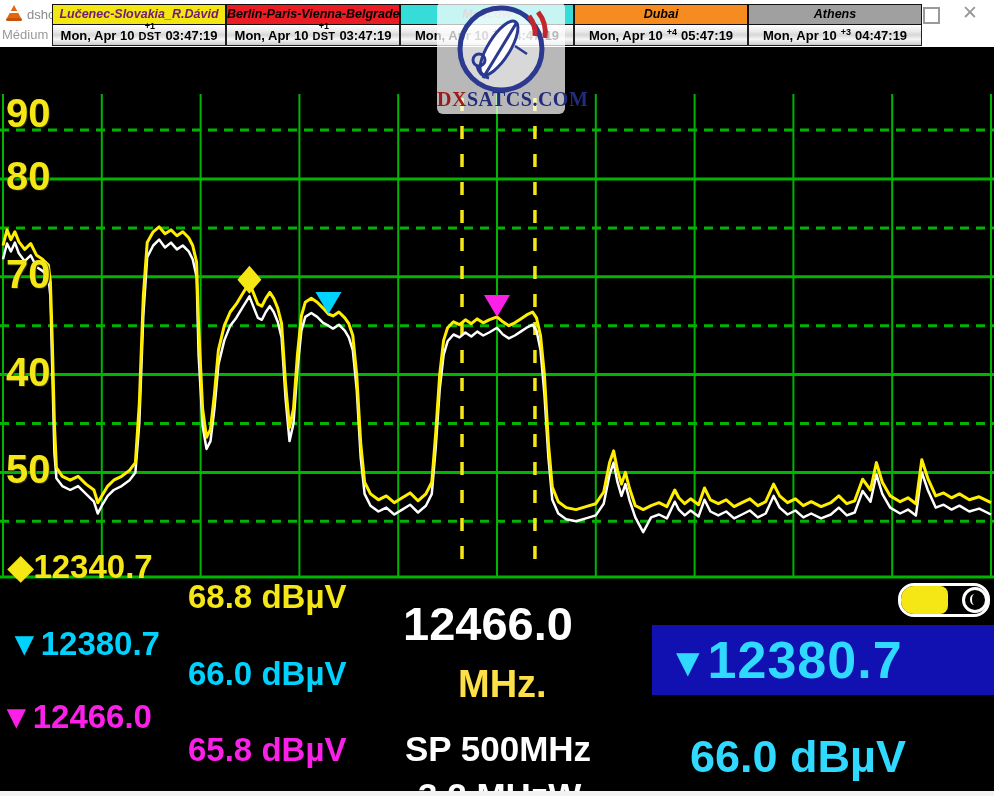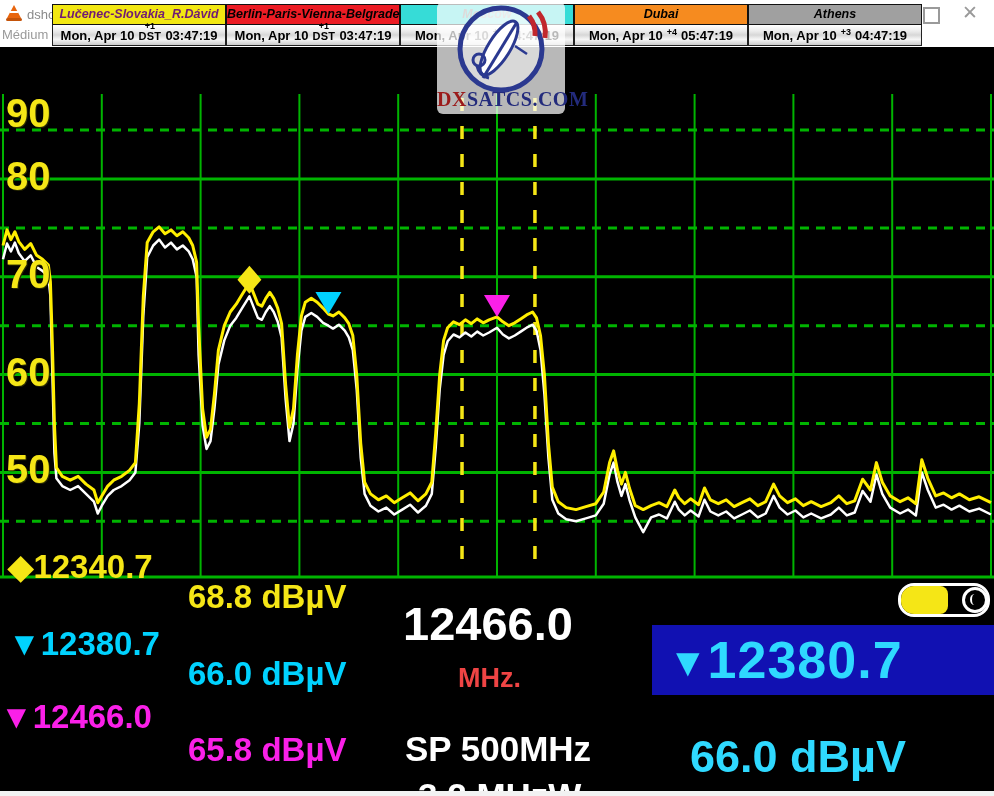--- a/index.html
+++ b/index.html
@@ -36,21 +36,21 @@
   
   .logo{position:absolute;left:437px;top:2px;width:128px;height:112px;background:rgba(255,255,255,.72);
         border-radius:6px;z-index:30;text-align:center;}
   .logo .txt{position:absolute;left:0;bottom:3px;width:100%;font-family:"Liberation Serif",serif;
         font-weight:bold;font-size:20px;letter-spacing:.5px;}
   .logo .txt .dx{color:#9b1b1b;} .logo .txt .rest{color:#232b7c;}
   
   .ro{position:absolute;font-weight:bold;white-space:nowrap;}
   .mrow{font-size:33px;letter-spacing:0;}
   .cfreq{left:403px;top:549px;color:#fff;font-size:47px;}
-  .cunit{left:458px;top:616px;color:#ef4444;font-size:27px;}
+  .cunit{left:458px;top:616px;color:#fde047;font-size:38px;}
   .cspan{left:405px;top:682px;color:#fff;font-size:35px;}
   .cbw{left:418px;top:729px;color:#fff;font-size:35px;}
   .act-box{position:absolute;left:652px;top:578px;width:342px;height:70px;display:flex;align-items:center;}
   .act-box .sym{font-size:40px;margin-left:16px;transform:translateY(2px);}
   .act-box .frq{font-size:52px;font-weight:bold;letter-spacing:1px;}
   .act-lvl{left:690px;top:684px;font-size:45px;}
   
   .battery{position:absolute;left:898px;top:536px;width:86px;height:28px;border:3px solid #fff;border-radius:16px;background:#000;}
   .battery .fill{position:absolute;left:0;top:0;height:100%;width:55%;border-radius:13px 8px 8px 13px;}
   .battery .ring{position:absolute;right:-1px;top:1px;width:20px;height:20px;border:3px solid #fff;border-radius:50%;background:transparent;}
@@ -163,21 +163,21 @@
       <polyline points="3.0,165.2 7.0,149.5 10.9,157.4 14.9,148.6 18.8,159.3 24.7,167.2 30.7,161.3 36.6,173.0 42.5,176.9 48.4,182.8 50.4,202.4 52.4,280.6 54.4,358.8 56.4,384.3 62.3,392.1 70.2,396.0 78.1,392.1 86.0,399.9 93.9,407.7 97.8,419.5 101.8,411.7 107.7,401.9 113.7,396.0 121.6,392.1 129.5,386.2 135.4,378.4 139.3,329.5 143.3,221.9 147.2,163.2 153.2,151.5 159.1,145.6 165.0,153.5 171.0,148.6 176.9,155.4 182.8,151.5 188.7,157.4 192.7,165.2 196.6,182.8 198.6,261.0 202.6,331.5 206.5,354.9 210.5,347.1 214.4,314.8 218.4,270.8 224.3,246.4 230.2,231.7 236.2,223.9 242.1,214.1 249.4,202.4 254.0,214.1 257.9,223.9 261.9,225.8 265.8,218.0 269.8,212.1 273.7,218.0 277.7,227.8 281.6,243.4 285.6,305.0 289.5,347.1 293.5,329.5 297.4,275.7 301.4,236.6 305.3,222.9 311.3,219.0 317.2,222.9 323.1,228.8 328.4,231.7 333.0,234.6 338.9,230.7 344.8,236.6 348.8,243.4 352.8,256.1 356.7,295.3 360.7,363.7 364.6,399.9 370.5,411.7 378.4,417.5 386.3,413.6 394.2,420.5 402.2,415.6 410.1,410.7 418.0,418.5 425.9,411.7 431.8,399.9 435.7,353.9 439.7,295.3 443.6,261.0 447.6,247.3 453.5,240.5 459.5,243.4 465.4,238.5 471.3,242.5 477.2,237.6 483.2,241.5 489.1,238.5 497.0,233.7 502.9,240.5 508.9,244.4 514.8,241.5 520.7,237.6 526.6,233.7 532.6,230.7 536.5,236.6 540.5,256.1 544.4,300.2 548.4,363.7 552.3,405.8 558.3,419.5 566.2,425.3 576.0,427.3 585.9,424.4 595.8,421.4 603.7,409.7 609.6,380.4 613.6,368.6 617.5,388.2 621.5,401.9 625.4,390.1 629.4,405.8 635.3,423.4 643.2,438.1 651.1,423.4 659.0,420.5 666.9,424.4 674.8,407.7 678.8,415.6 684.7,421.4 690.6,416.5 698.6,422.4 704.5,405.8 710.4,417.5 718.3,421.4 726.2,417.5 734.1,424.4 742.0,420.5 749.9,416.5 757.8,423.4 765.7,419.5 773.6,401.9 779.6,413.6 787.5,420.5 795.4,416.5 803.3,423.4 811.2,419.5 821.1,424.4 830.9,420.5 838.8,413.6 846.8,421.4 854.7,418.5 862.6,397.0 870.5,407.7 876.4,380.4 882.3,399.9 890.2,413.6 900.1,419.5 908.0,415.6 915.9,421.4 921.8,378.4 927.8,396.0 935.7,413.6 943.6,410.7 951.5,415.6 959.4,411.7 969.3,417.5 979.1,414.6 991.0,420.5" fill="none" stroke="#ffffff" stroke-width="2.5" stroke-linejoin="round"></polyline>
       <polyline points="3.0,151.5 7.0,135.9 10.9,145.6 14.9,137.8 18.8,147.6 24.7,155.4 30.7,149.5 36.6,161.3 42.5,165.2 48.4,171.1 50.4,187.7 52.4,251.3 54.4,329.5 56.4,373.5 62.3,382.3 70.2,386.2 78.1,382.3 86.0,390.1 93.9,396.0 97.8,408.7 101.8,401.9 107.7,392.1 113.7,386.2 121.6,382.3 129.5,376.4 135.4,368.6 139.3,309.9 143.3,202.4 147.2,148.6 153.2,137.8 159.1,132.9 165.0,139.8 171.0,135.9 176.9,141.7 182.8,137.8 188.7,143.7 192.7,151.5 196.6,168.1 198.6,231.7 202.6,314.8 206.5,343.2 210.5,335.4 214.4,300.2 218.4,256.1 224.3,231.7 230.2,218.0 236.2,210.2 242.1,200.4 249.4,188.7 254.0,200.4 257.9,210.2 261.9,212.1 265.8,204.3 269.8,198.4 273.7,204.3 277.7,214.1 281.6,229.7 285.6,290.4 289.5,333.4 293.5,314.8 297.4,261.0 301.4,221.9 305.3,208.2 311.3,204.3 317.2,208.2 323.1,214.1 328.4,220.0 333.0,221.9 338.9,218.0 344.8,223.9 348.8,229.7 352.8,241.5 356.7,280.6 360.7,349.1 364.6,388.2 370.5,399.9 378.4,405.8 386.3,401.9 394.2,408.7 402.2,403.8 410.1,398.9 418.0,406.8 425.9,399.9 431.8,388.2 435.7,339.3 439.7,280.6 443.6,246.4 447.6,233.7 453.5,227.8 459.5,230.7 465.4,225.8 471.3,229.7 477.2,224.9 483.2,228.8 489.1,225.8 497.0,222.9 502.9,227.8 508.9,231.7 514.8,228.8 520.7,224.9 526.6,220.9 532.6,218.0 536.5,223.9 540.5,241.5 544.4,280.6 548.4,349.1 552.3,393.1 558.3,407.7 566.2,413.6 576.0,415.6 585.9,412.6 595.8,409.7 603.7,398.0 609.6,368.6 613.6,356.9 617.5,376.4 621.5,390.1 625.4,378.4 629.4,394.0 635.3,411.7 643.2,415.6 651.1,411.7 659.0,408.7 666.9,412.6 674.8,396.0 678.8,403.8 684.7,409.7 690.6,404.8 698.6,410.7 704.5,394.0 710.4,405.8 718.3,409.7 726.2,405.8 734.1,412.6 742.0,408.7 749.9,404.8 757.8,411.7 765.7,407.7 773.6,390.1 779.6,401.9 787.5,408.7 795.4,404.8 803.3,411.7 811.2,407.7 821.1,412.6 830.9,408.7 838.8,401.9 846.8,409.7 854.7,406.8 862.6,385.2 870.5,396.0 876.4,368.6 882.3,388.2 890.2,401.9 900.1,407.7 908.0,403.8 915.9,409.7 921.8,365.7 927.8,384.3 935.7,401.9 943.6,398.9 951.5,403.8 959.4,399.9 969.3,405.8 979.1,402.8 991.0,408.7" fill="none" stroke="#ffee00" stroke-width="3" stroke-linejoin="round"></polyline>
       <polygon points="249.40720000000144,171.66799999999995 261.40720000000147,185.66799999999995 249.40720000000144,199.66799999999995 237.40720000000144,185.66799999999995" fill="#f5e616"></polygon>
       <polygon points="315.44720000000143,197.96399999999994 341.44720000000143,197.96399999999994 328.44720000000143,219.96399999999994" fill="#00d2ff"></polygon>
       <polygon points="484,200.8979999999999 510,200.8979999999999 497,222.8979999999999" fill="#fa20e8"></polygon>
     </svg>
   <div id="ylabels">
       <div class="ylab" style="top: 46px;">90</div>
       <div class="ylab" style="top: 109px;">80</div>
       <div class="ylab" style="top: 206.8px;">70</div>
-      <div class="ylab" style="top: 304.6px;">60</div>
+      <div class="ylab" style="top: 304.6px;">40</div>
       <div class="ylab" style="top: 402.4px;">50</div>
     </div>
 
   <div id="mrows">
       <div class="ro mrow" style="left: 8px; top: 500px; color: rgb(245, 230, 22);"><span>◆</span><span>12340.7</span></div>
       <div class="ro mrow" style="left: 188px; top: 531px; color: rgb(245, 230, 22);">68.8 dBµV</div>
       <div class="ro mrow" style="left: 8px; top: 578px; color: rgb(0, 210, 255);"><span>▼</span><span>12380.7</span></div>
       <div class="ro mrow" style="left: 188px; top: 608px; color: rgb(0, 210, 255);">66.0 dBµV</div>
       <div class="ro mrow" style="left: 0; top: 651px; color: rgb(250, 32, 232);"><span>▼</span><span>12466.0</span></div>
       <div class="ro mrow" style="left: 188px; top: 684px; color: rgb(250, 32, 232);">65.8 dBµV</div>

